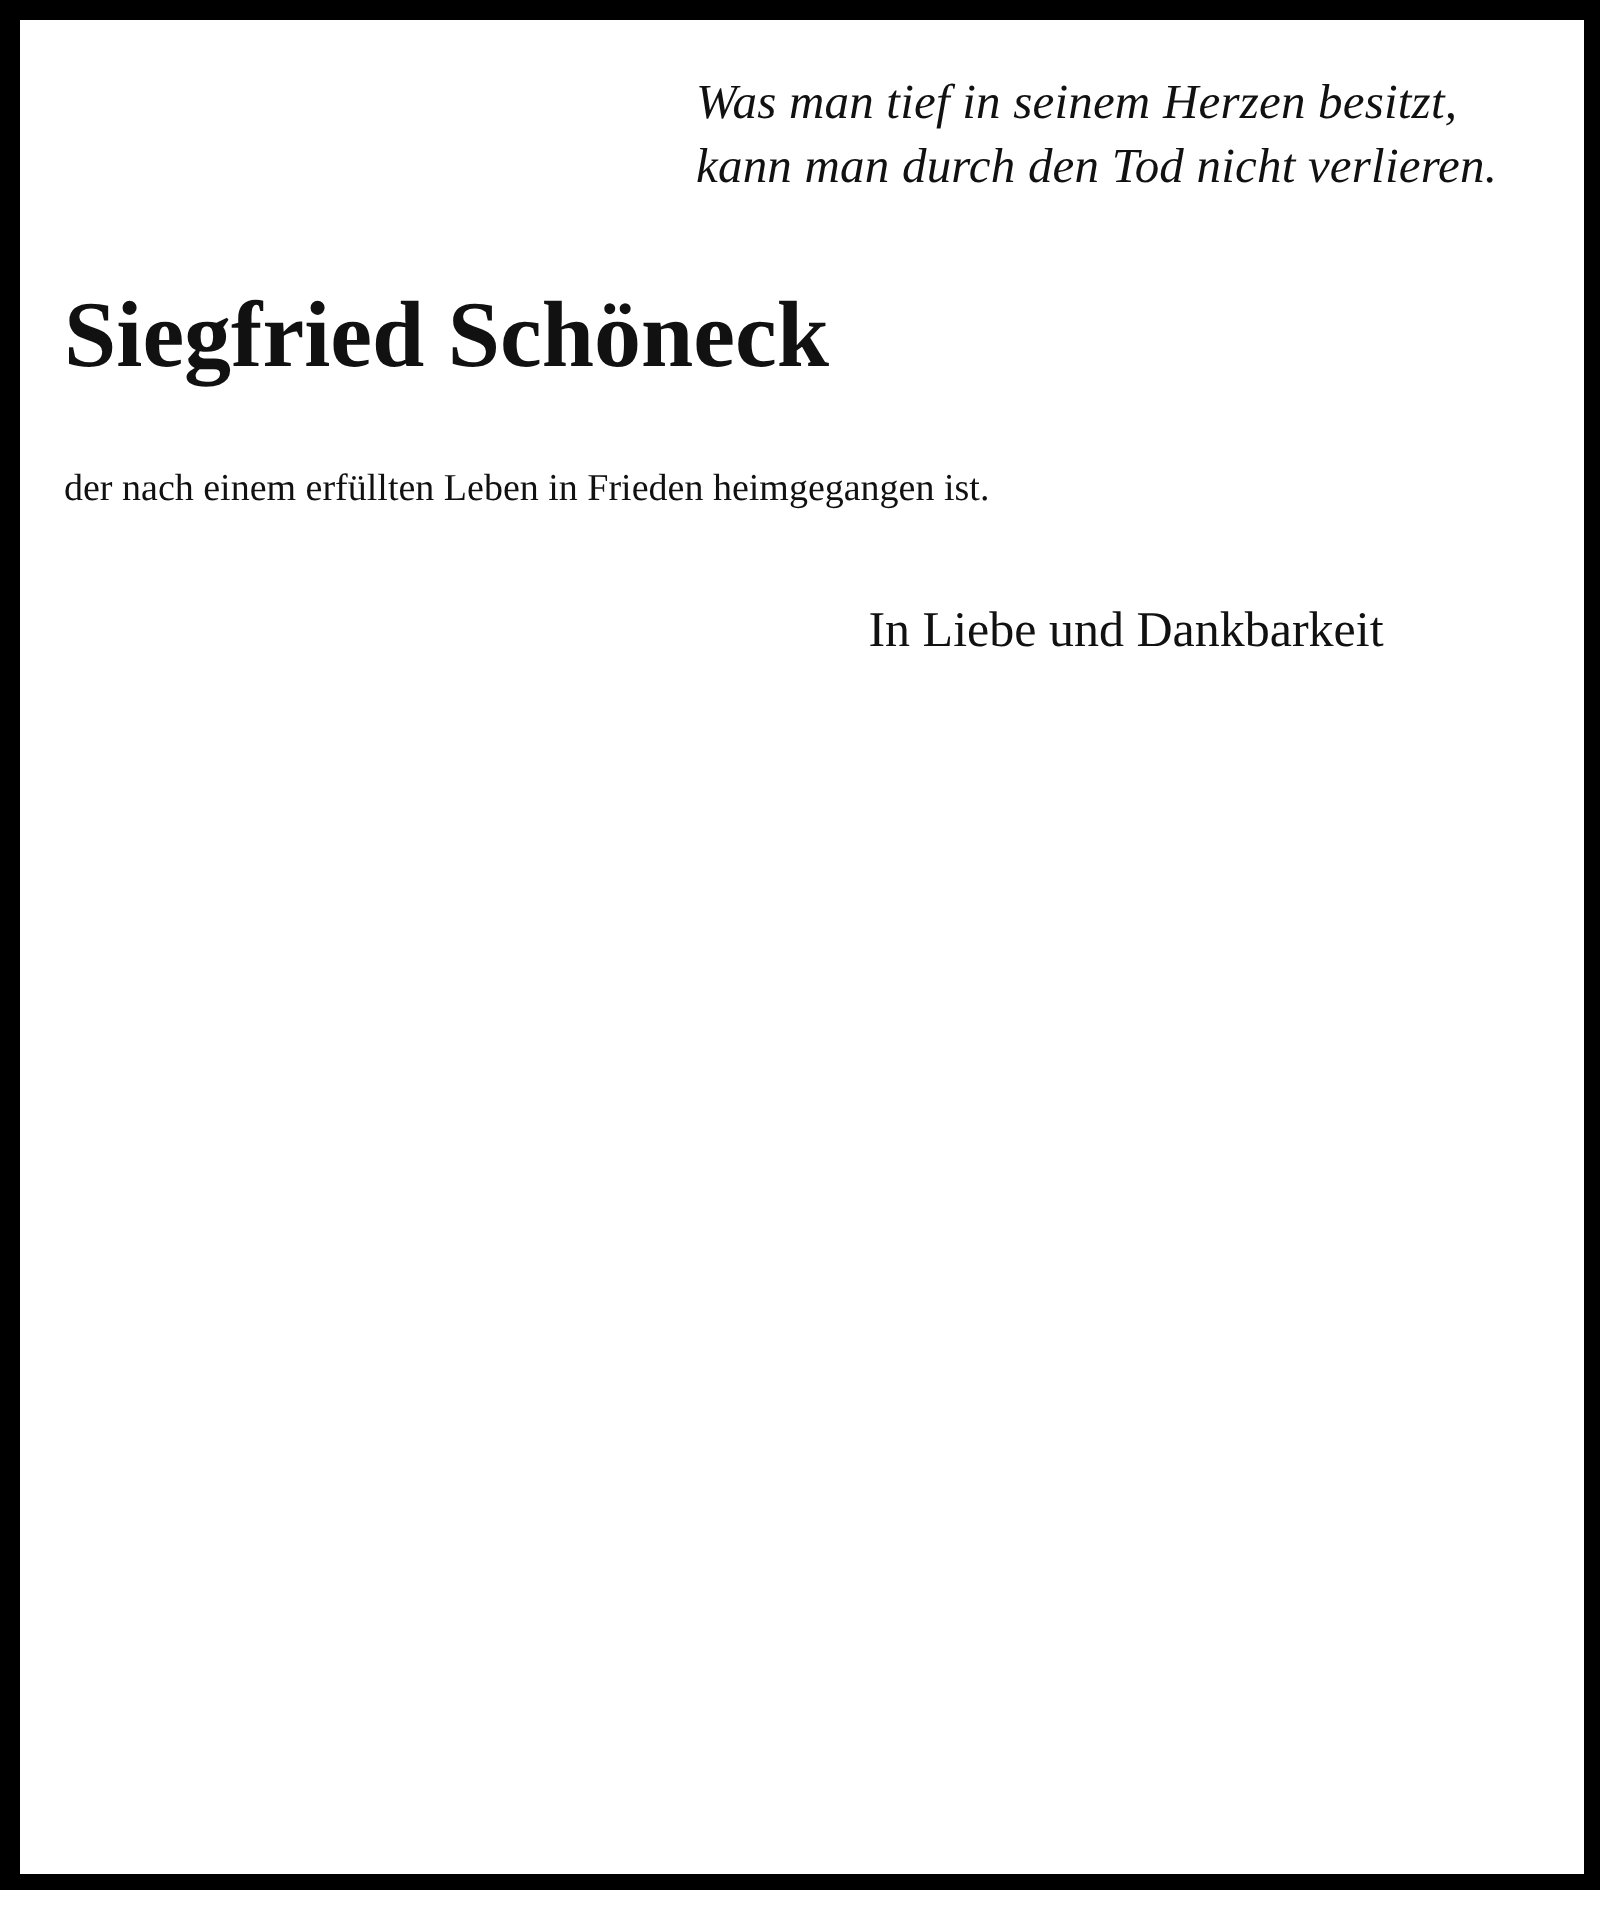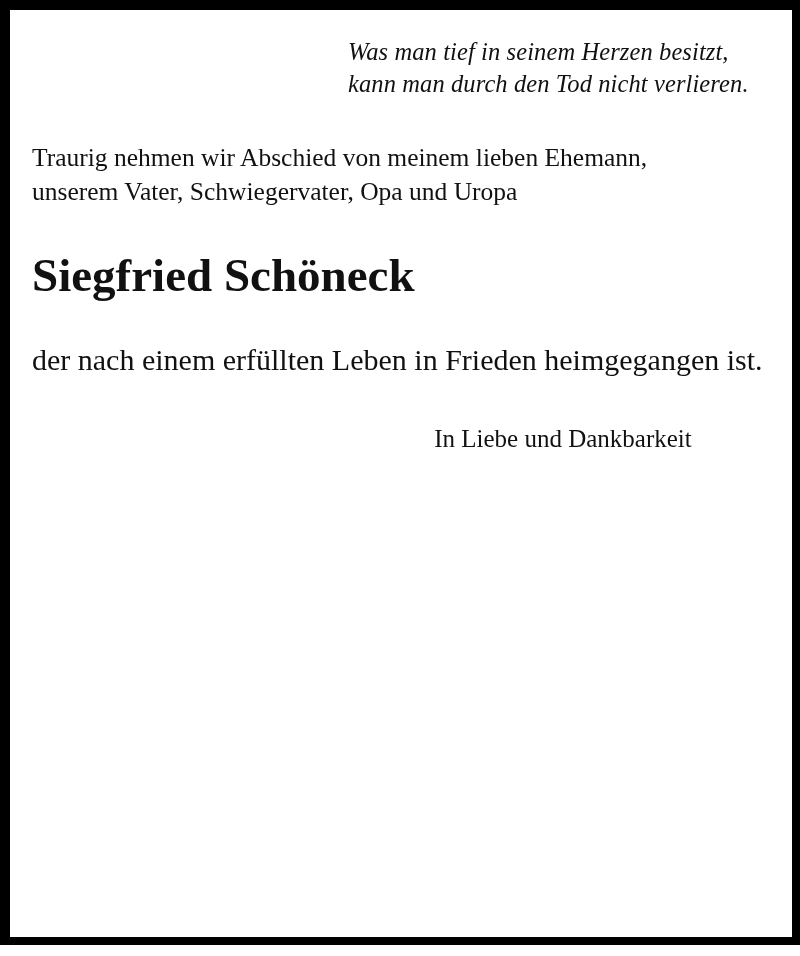--- a/index.html
+++ b/index.html
@@ -83,21 +83,21 @@
   }
   .dates .date-gap {
     display: inline-block;
     width: 22px;
   }
 
   
   .passing-line {
     margin: 0;
     padding-top: 39px;
-    font-size: 30px;
+    font-size: 19px;
     line-height: 1.33;
   }
 
   
   .mourners {
     padding-top: 44px;
     padding-left: 316px;
     text-align: center;
   }
   .mourners-heading {
@@ -132,22 +132,20 @@
 </head>
 <body>
 
 <div class="obituary-frame">
   <div class="obituary-card">
     <div class="inner">
 
       <p class="epigraph">Was man tief in seinem Herzen besitzt,
 kann man durch den Tod nicht verlieren.</p>
 
-      <p class="intro">Traurig nehmen wir Abschied von meinem lieben Ehemann,
-unserem Vater, Schwiegervater, Opa und Uropa</p>
 
       <h1 class="deceased-name">Siegfried Schöneck</h1>
 
 
       <p class="passing-line">der nach einem erfüllten Leben in Frieden heimgegangen ist.</p>
 
       <div class="mourners">
         <p class="mourners-heading">In Liebe und Dankbarkeit</p>
       </div>
 

